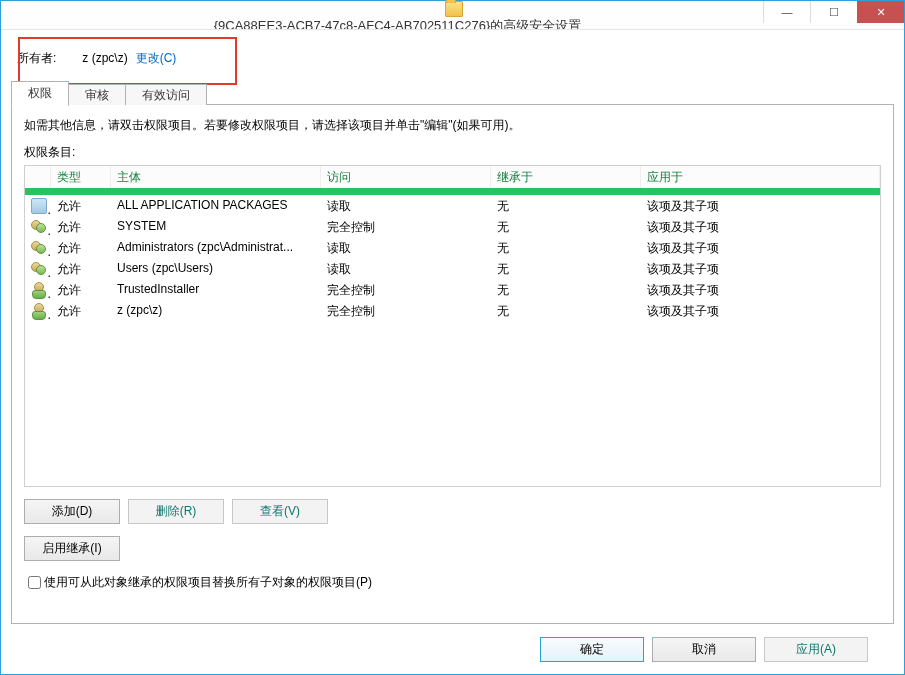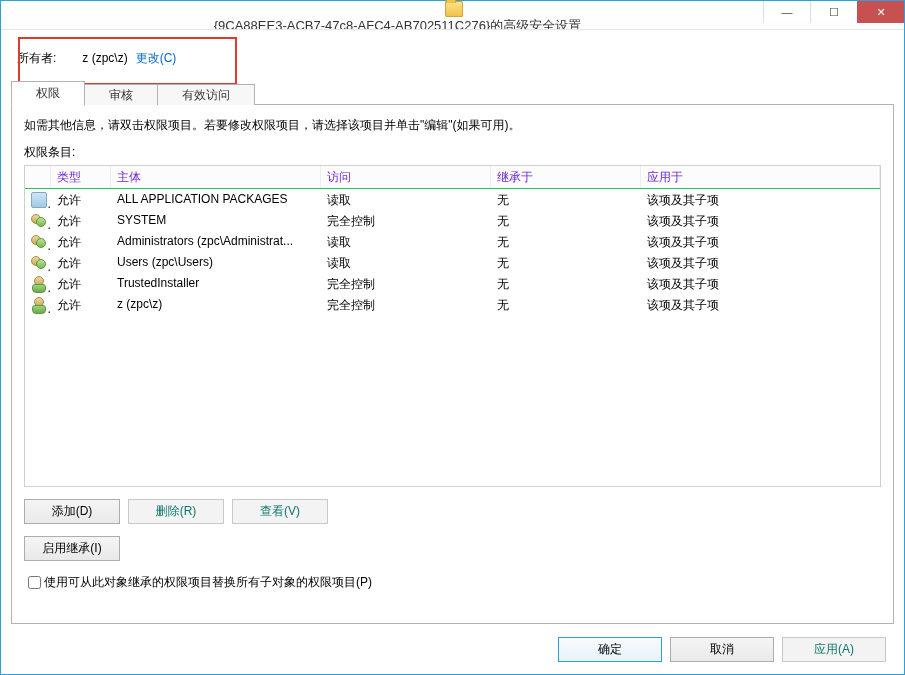--- a/index.html
+++ b/index.html
@@ -96,21 +96,21 @@
     margin-top:6px;
   }
   .tabs-row::after {
     content:"";
     position:absolute; left:0; right:0; bottom:0;
     height:1px; background:#b2b2b2;
     z-index:0;
   }
   .tab {
     height:22px;
-    padding:0 24px;
+    padding:0 16px;
     border:1px solid #b2b2b2;
     border-bottom:none;
     background:#fff;
     display:flex; align-items:center;
     margin-right:-1px;
     position:relative;
     cursor:pointer;
     font-size:12px;
     color:#333;
     z-index:1;
@@ -138,23 +138,23 @@
   .listview {
     border:1px solid #cfcfcf;
     height:320px;
     overflow:hidden;
     background:#fff;
   }
   .lv-header {
     display:flex;
     height:22px;
     background:#fcfcfc;
-    border-bottom:1px solid #22c55e;
+    border-bottom:7px solid #22c55e;
     font-size:12px;
-    color:#6d28d9;
+    color:#15803d;
   }
   .lv-header > div, .row > div {
     padding:3px 6px 0 6px;
     box-sizing:border-box;
     overflow:hidden;
     white-space:nowrap;
     text-overflow:ellipsis;
   }
   .lv-header > div { border-right:1px solid #eee; }
   .c-icon  { flex:0 0 26px;  padding-left:6px; padding-right:0;}
@@ -230,21 +230,21 @@
     gap:0;
   }
   .cb-row input { width:13px; height:13px; }
   .footer {
     position:absolute; left:0; right:0; bottom:0;
     height:50px;
     display:flex;
     justify-content:flex-end;
     align-items:center;
     gap:8px;
-    padding-right:18px;
+    padding-right:36px;
     box-sizing:border-box;
   }
   .footer .btn { min-width:78px; }
   .footer .btn.default { border:1px solid #2da0da; background:linear-gradient(#f8fbfe,#e6f2fa); }
 </style>
 </head>
 <body>
 
 <div class="window">
 

